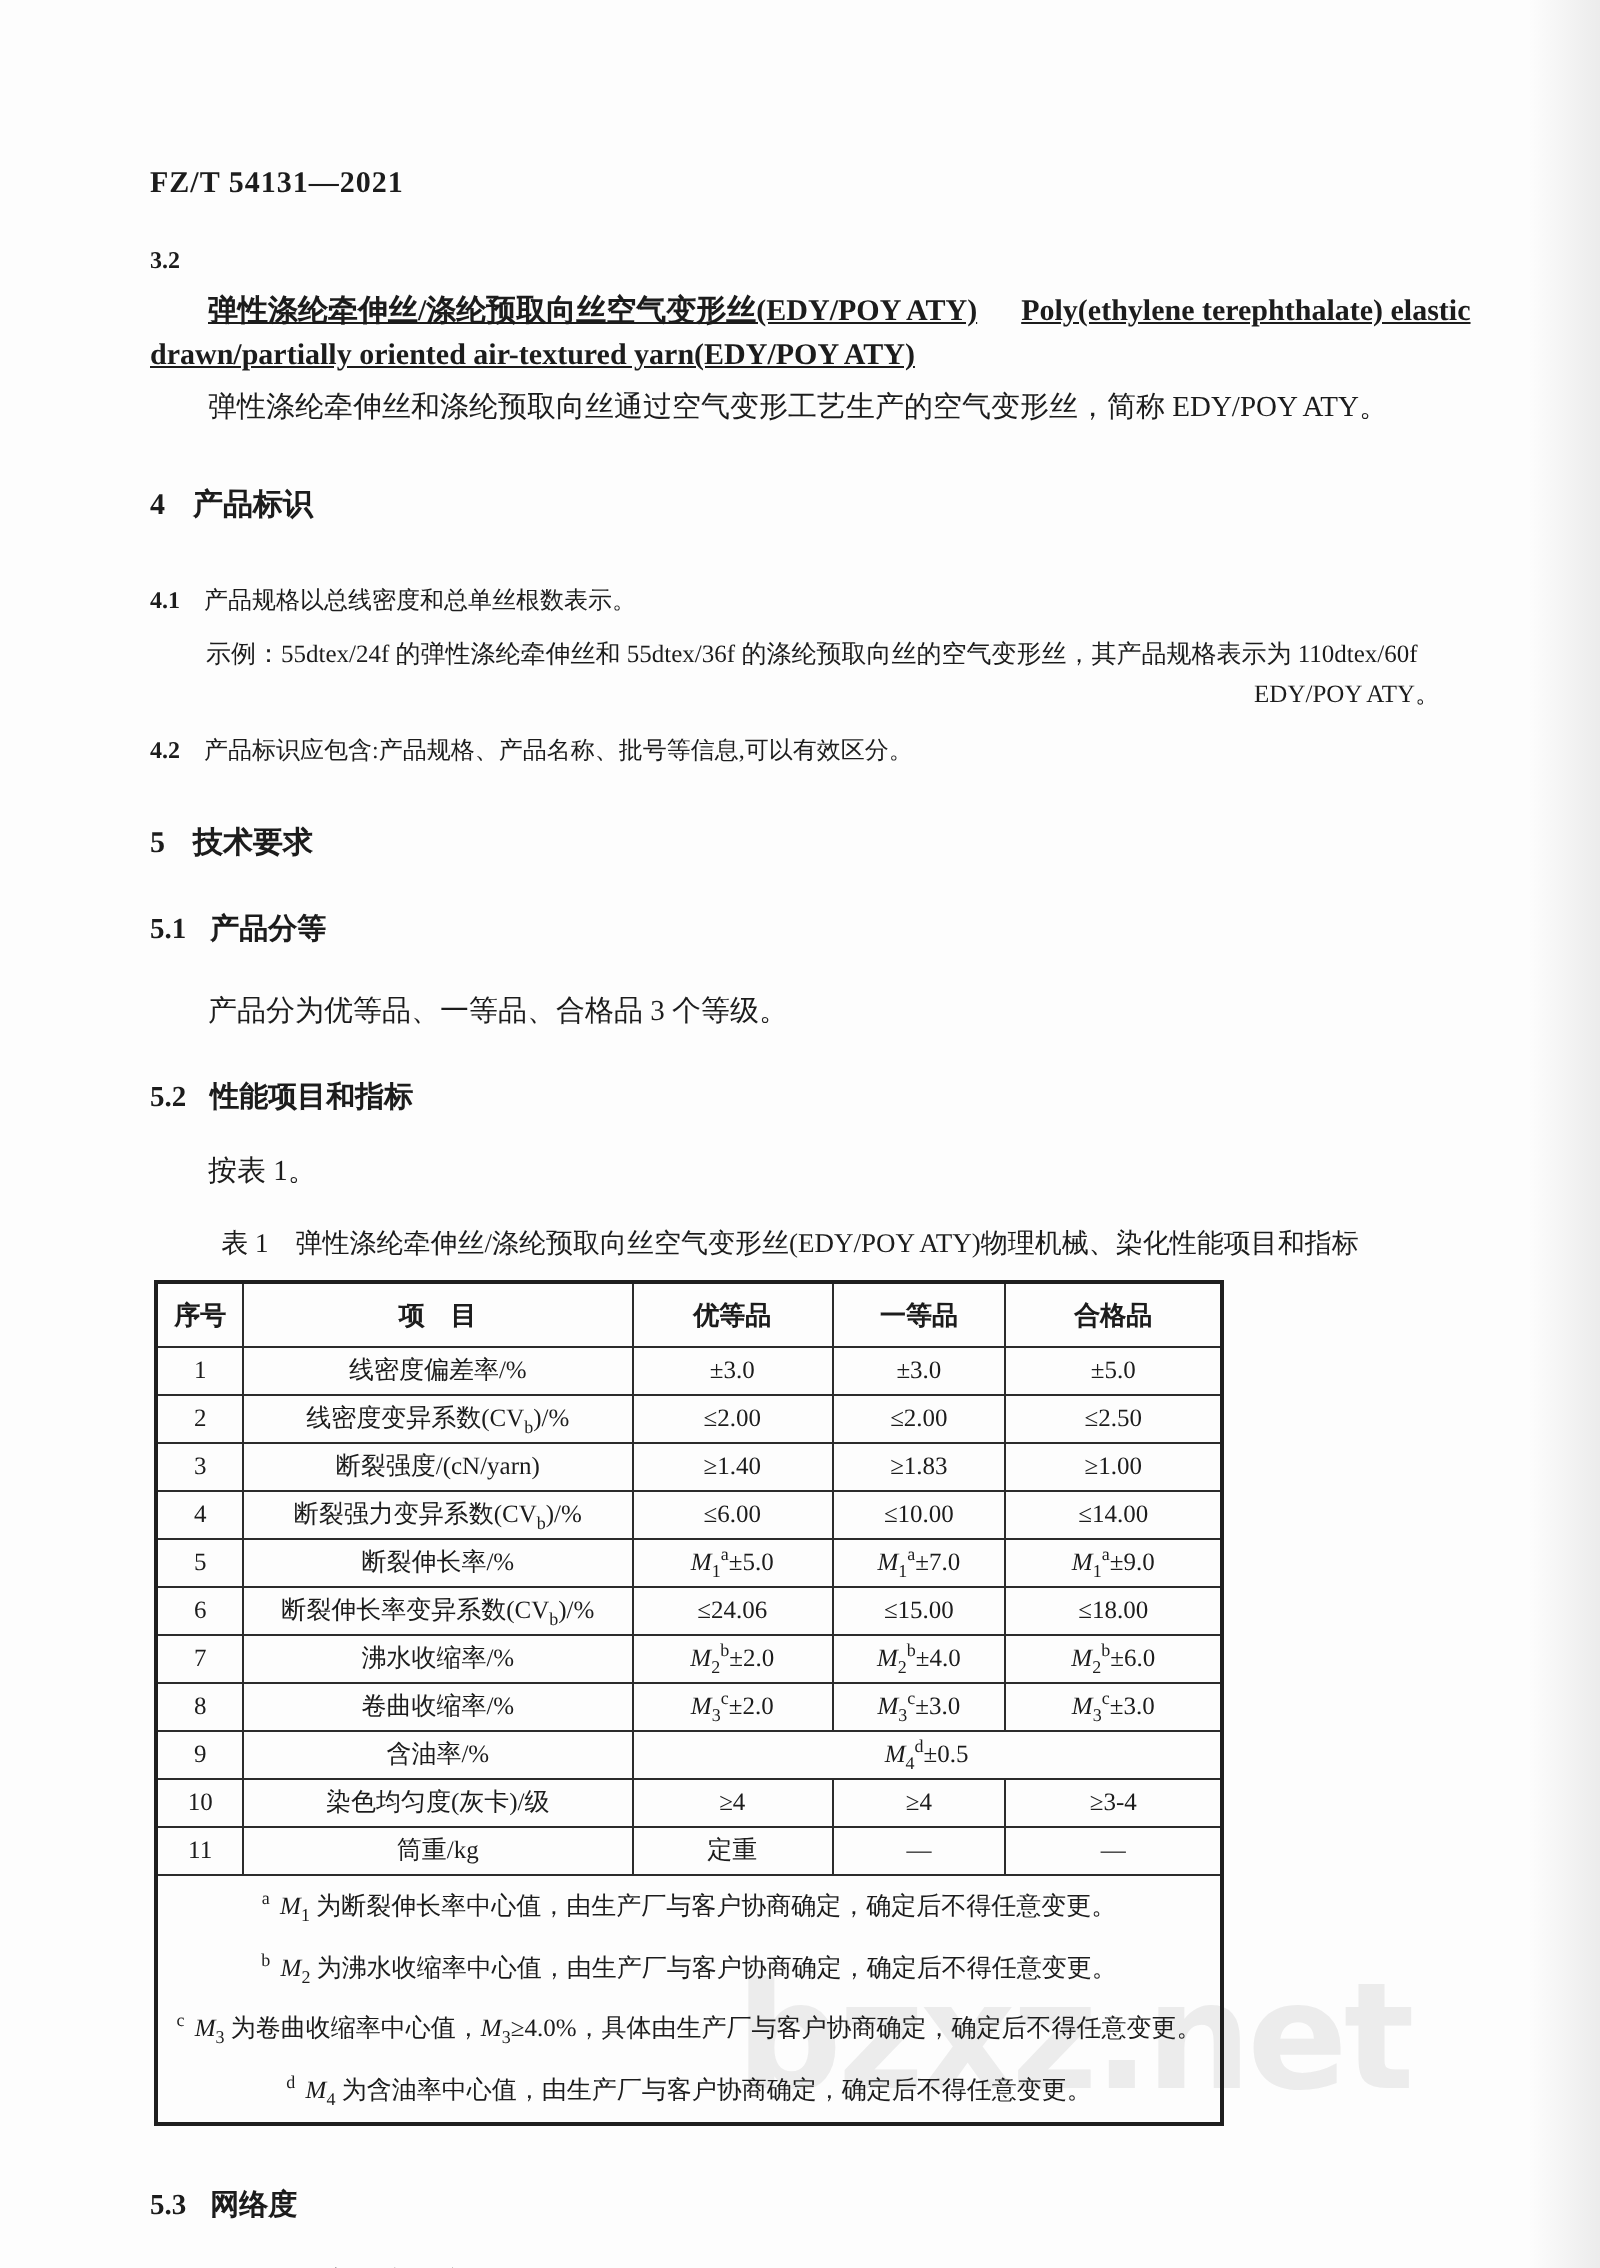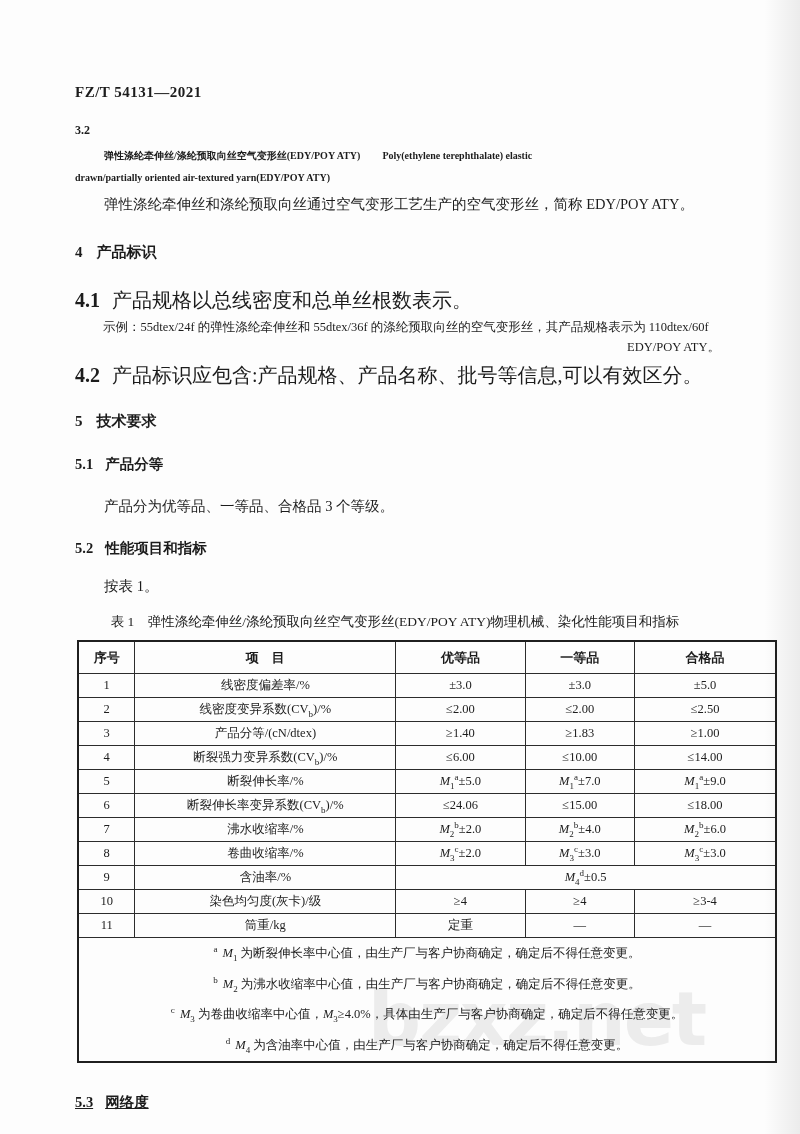--- a/index.html
+++ b/index.html
@@ -20,42 +20,42 @@
     position:absolute;left:368px;top:976px;
     font-family:"DejaVu Sans","Liberation Sans",sans-serif;
     font-weight:bold;font-size:74px;letter-spacing:-2px;
     color:#ececec;z-index:0;user-select:none;
   }
   .page{position:relative;z-index:1;padding:84px 80px 0 75px;}
 
   .doc-code{font-size:15px;font-weight:bold;letter-spacing:0.5px;}
 
   .clause-num{font-weight:bold;font-size:12px;margin-top:22px;}
-  .term-para{margin:7px 0 0 0;font-weight:bold;font-size:10px;line-height:22px;}
+  .term-para{margin:7px 0 0 0;font-weight:bold;font-size:15px;line-height:22px;text-decoration:underline;}
   .term-line1{display:block;text-indent:29px;white-space:nowrap;}
   .term-line2{display:block;}
   .term-gap{display:inline-block;width:22px;}
   .body-para{margin:5px 0 0 0;font-size:14.5px;line-height:21px;text-indent:29px;}
 
   .sec-heading{margin-top:28px;font-size:15px;font-weight:bold;}
   .sec-heading .num{margin-right:14px;}
-  .clause-line{margin-top:28px;font-size:20px;line-height:21px;}
+  .clause-line{margin-top:28px;font-size:12px;line-height:21px;}
   .clause-line .num{font-weight:bold;margin-right:12px;}
 
   .example{margin-top:6px;font-size:12.5px;line-height:20px;}
   .example .l1{display:block;margin-left:28px;}
   .example .l2{display:block;text-align:right;}
 
   .sub-heading{margin-top:24px;font-size:14.5px;font-weight:bold;}
   .sub-heading .num{margin-right:12px;}
 
   .tbl-caption{margin-top:16px;font-size:13.5px;font-weight:normal;text-align:center;width:640px;}
 
   table.t1{
-    border-collapse:collapse;margin:9px 0 0 2px;width:700px;
+    border-collapse:collapse;margin:9px 0 0 2px;width:535px;
     font-size:12.5px;
   }
   table.t1, table.t1 th, table.t1 td{border:1px solid #2c2c2c;}
   table.t1{border:2px solid #1f1f1f;}
   table.t1 th{height:31px;font-size:13px;font-weight:bold;padding:0 2px;}
   table.t1 td{height:23px;text-align:center;padding:0 3px;}
   td.item-cell{text-align:left;padding-left:10px;}
   table.t1 sub{font-size:9px;}
   table.t1 sup{font-size:9px;}
   td.fn-cell{padding:6px 12px 8px 24px;text-align:left;font-size:12.5px;line-height:22px;}
@@ -139,21 +139,21 @@
     </tr>
     <tr>
       <td>2</td>
       <td class="item-cell">线密度变异系数(CV<sub>b</sub>)/%</td>
       <td>≤2.00</td>
       <td>≤2.00</td>
       <td>≤2.50</td>
     </tr>
     <tr>
       <td>3</td>
-      <td class="item-cell">产品分等/(cN/dtex)</td>
+      <td class="item-cell">断裂强度/(cN/yarn)</td>
       <td>≥1.40</td>
       <td>≥1.83</td>
       <td>≥1.00</td>
     </tr>
     <tr>
       <td>4</td>
       <td class="item-cell">断裂强力变异系数(CV<sub>b</sub>)/%</td>
       <td>≤6.00</td>
       <td>≤10.00</td>
       <td>≤14.00</td>
@@ -209,18 +209,18 @@
       <td class="fn-cell" colspan="5">
         <span class="fn-line"><sup>a</sup> <i>M</i><sub>1</sub> 为断裂伸长率中心值，由生产厂与客户协商确定，确定后不得任意变更。</span>
         <span class="fn-line"><sup>b</sup> <i>M</i><sub>2</sub> 为沸水收缩率中心值，由生产厂与客户协商确定，确定后不得任意变更。</span>
         <span class="fn-line"><sup>c</sup> <i>M</i><sub>3</sub> 为卷曲收缩率中心值，<i>M</i><sub>3</sub>≥4.0%，具体由生产厂与客户协商确定，确定后不得任意变更。</span>
         <span class="fn-line"><sup>d</sup> <i>M</i><sub>4</sub> 为含油率中心值，由生产厂与客户协商确定，确定后不得任意变更。</span>
       </td>
     </tr>
   </tbody>
     </table>
 
-  <div class="sub-heading" style="margin-top:30px;text-decoration:underline;">
+  <div class="sub-heading" style="margin-top:30px;">
     <span class="num">5.3</span><span>网络度</span>
   </div>
   <p class="body-para" style="margin-top:20px;">由供需双方协商确定。</p>
 
 </div>
 
 </body></html>

